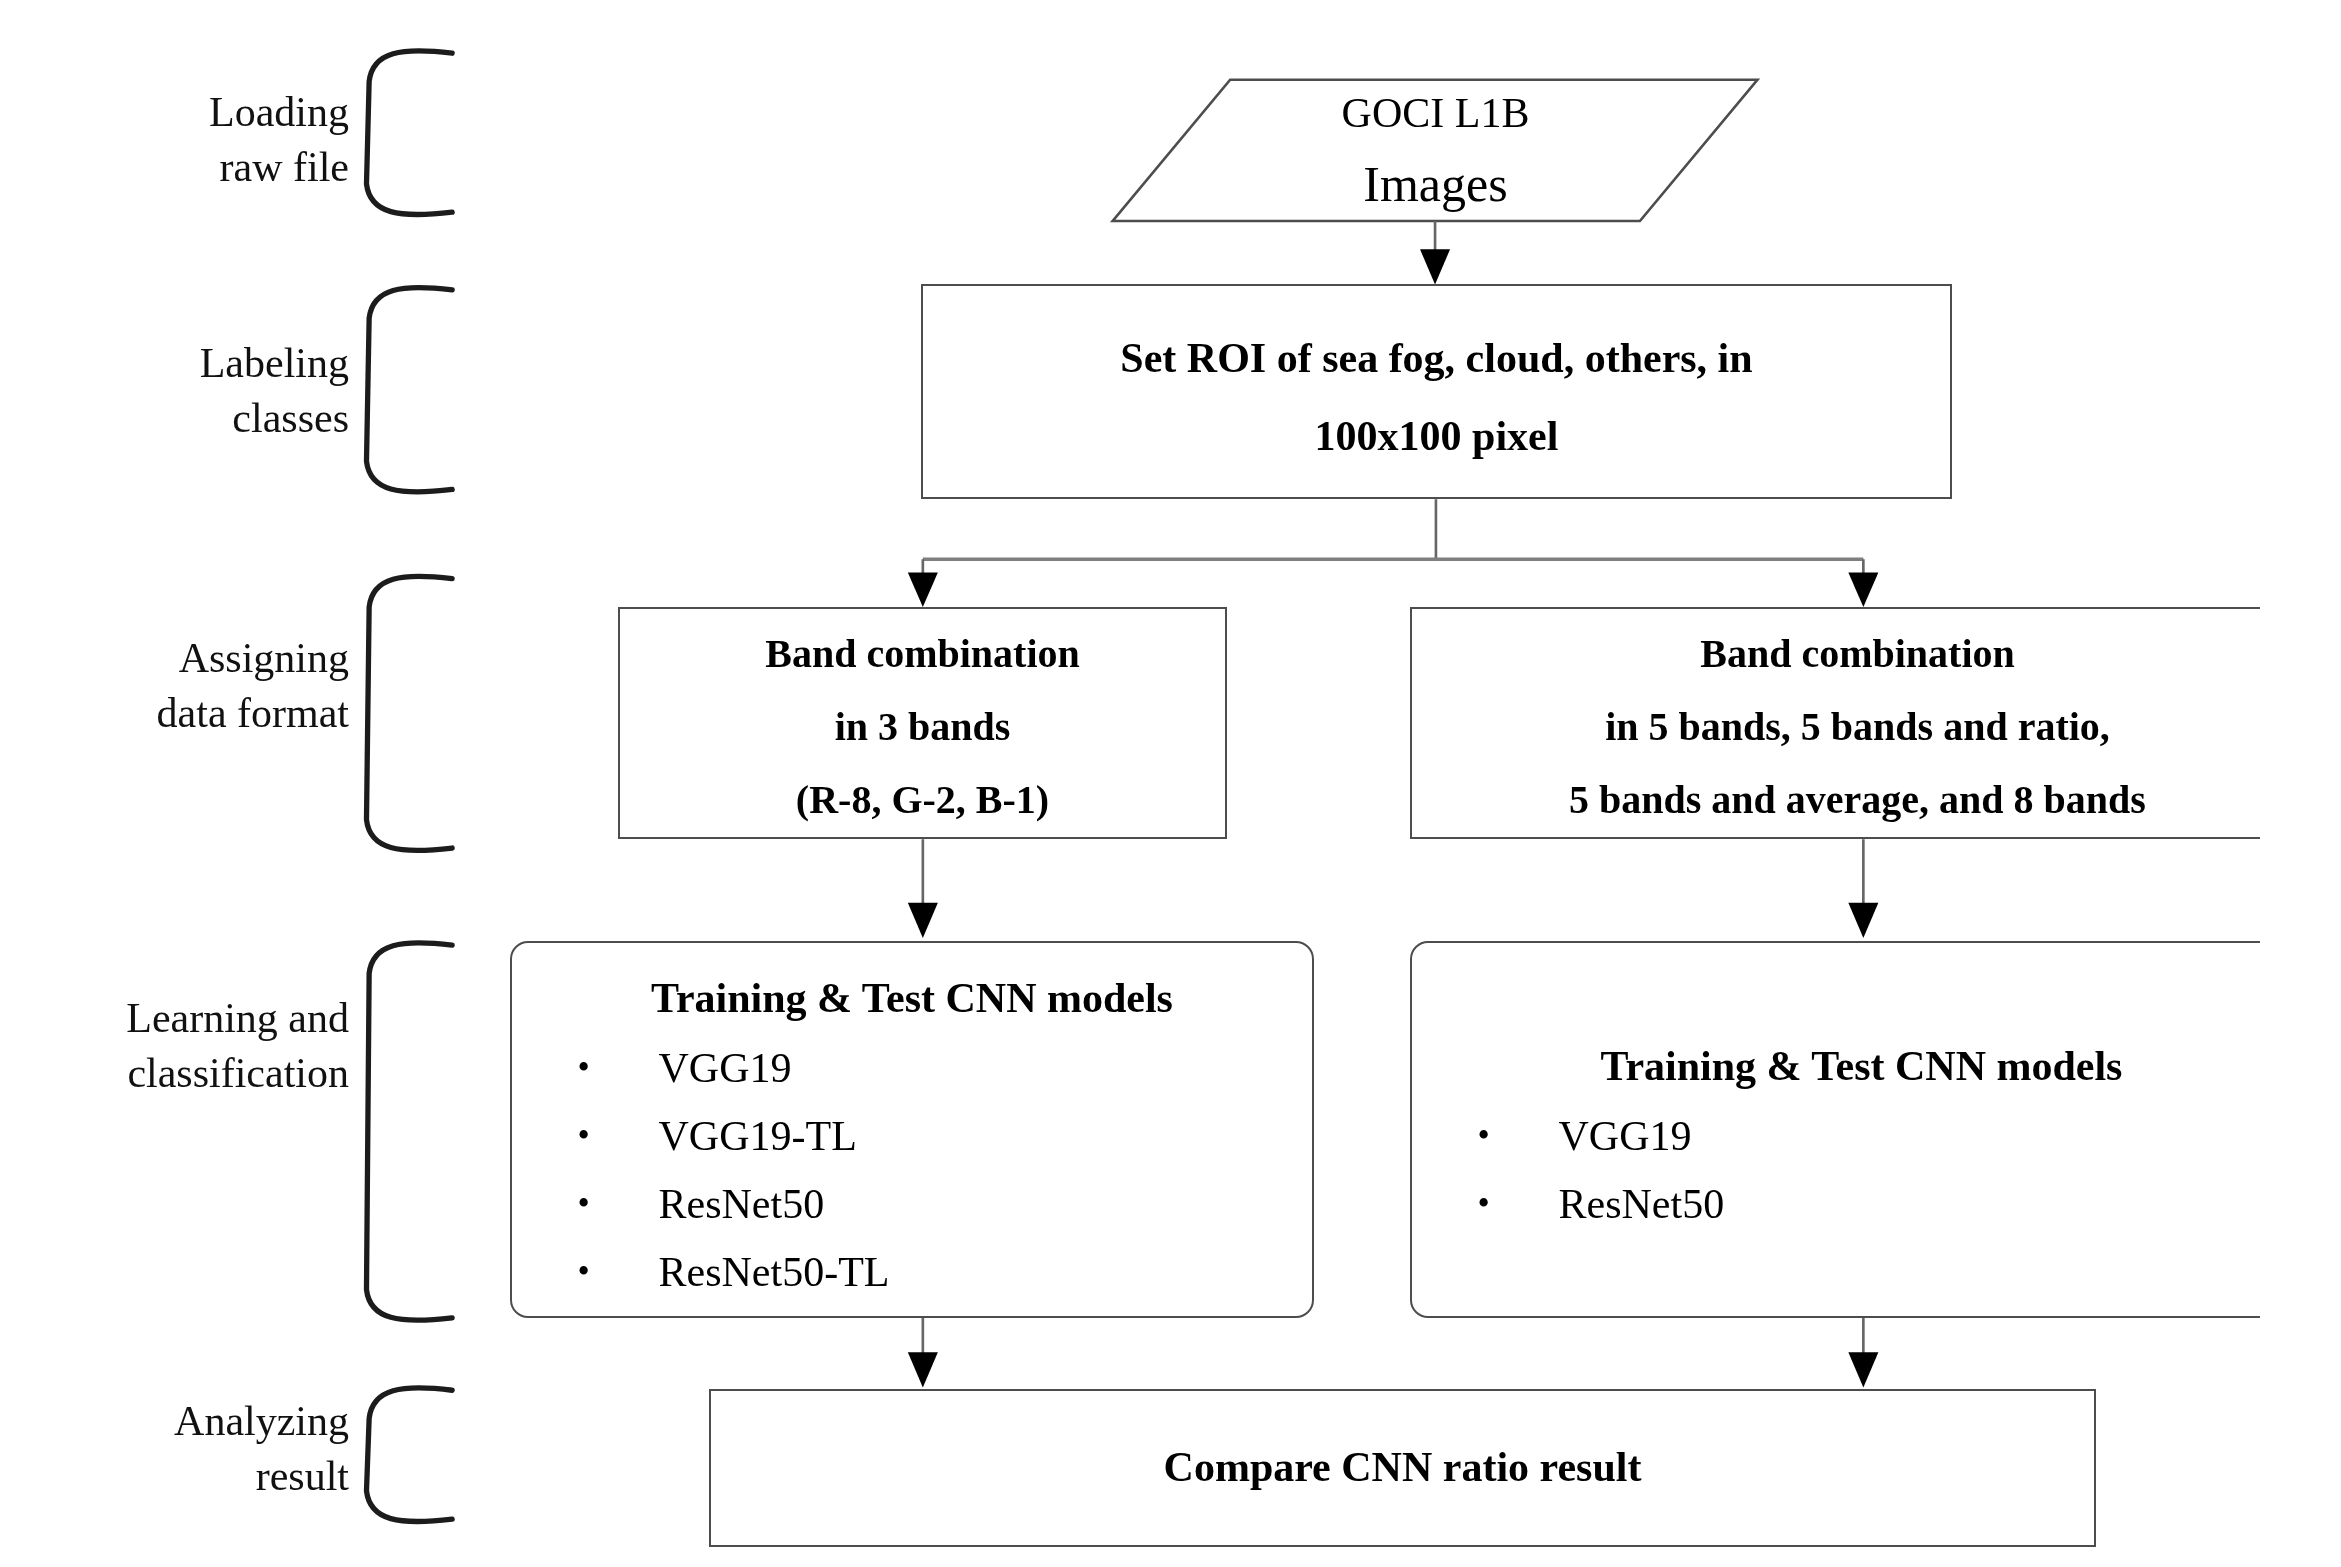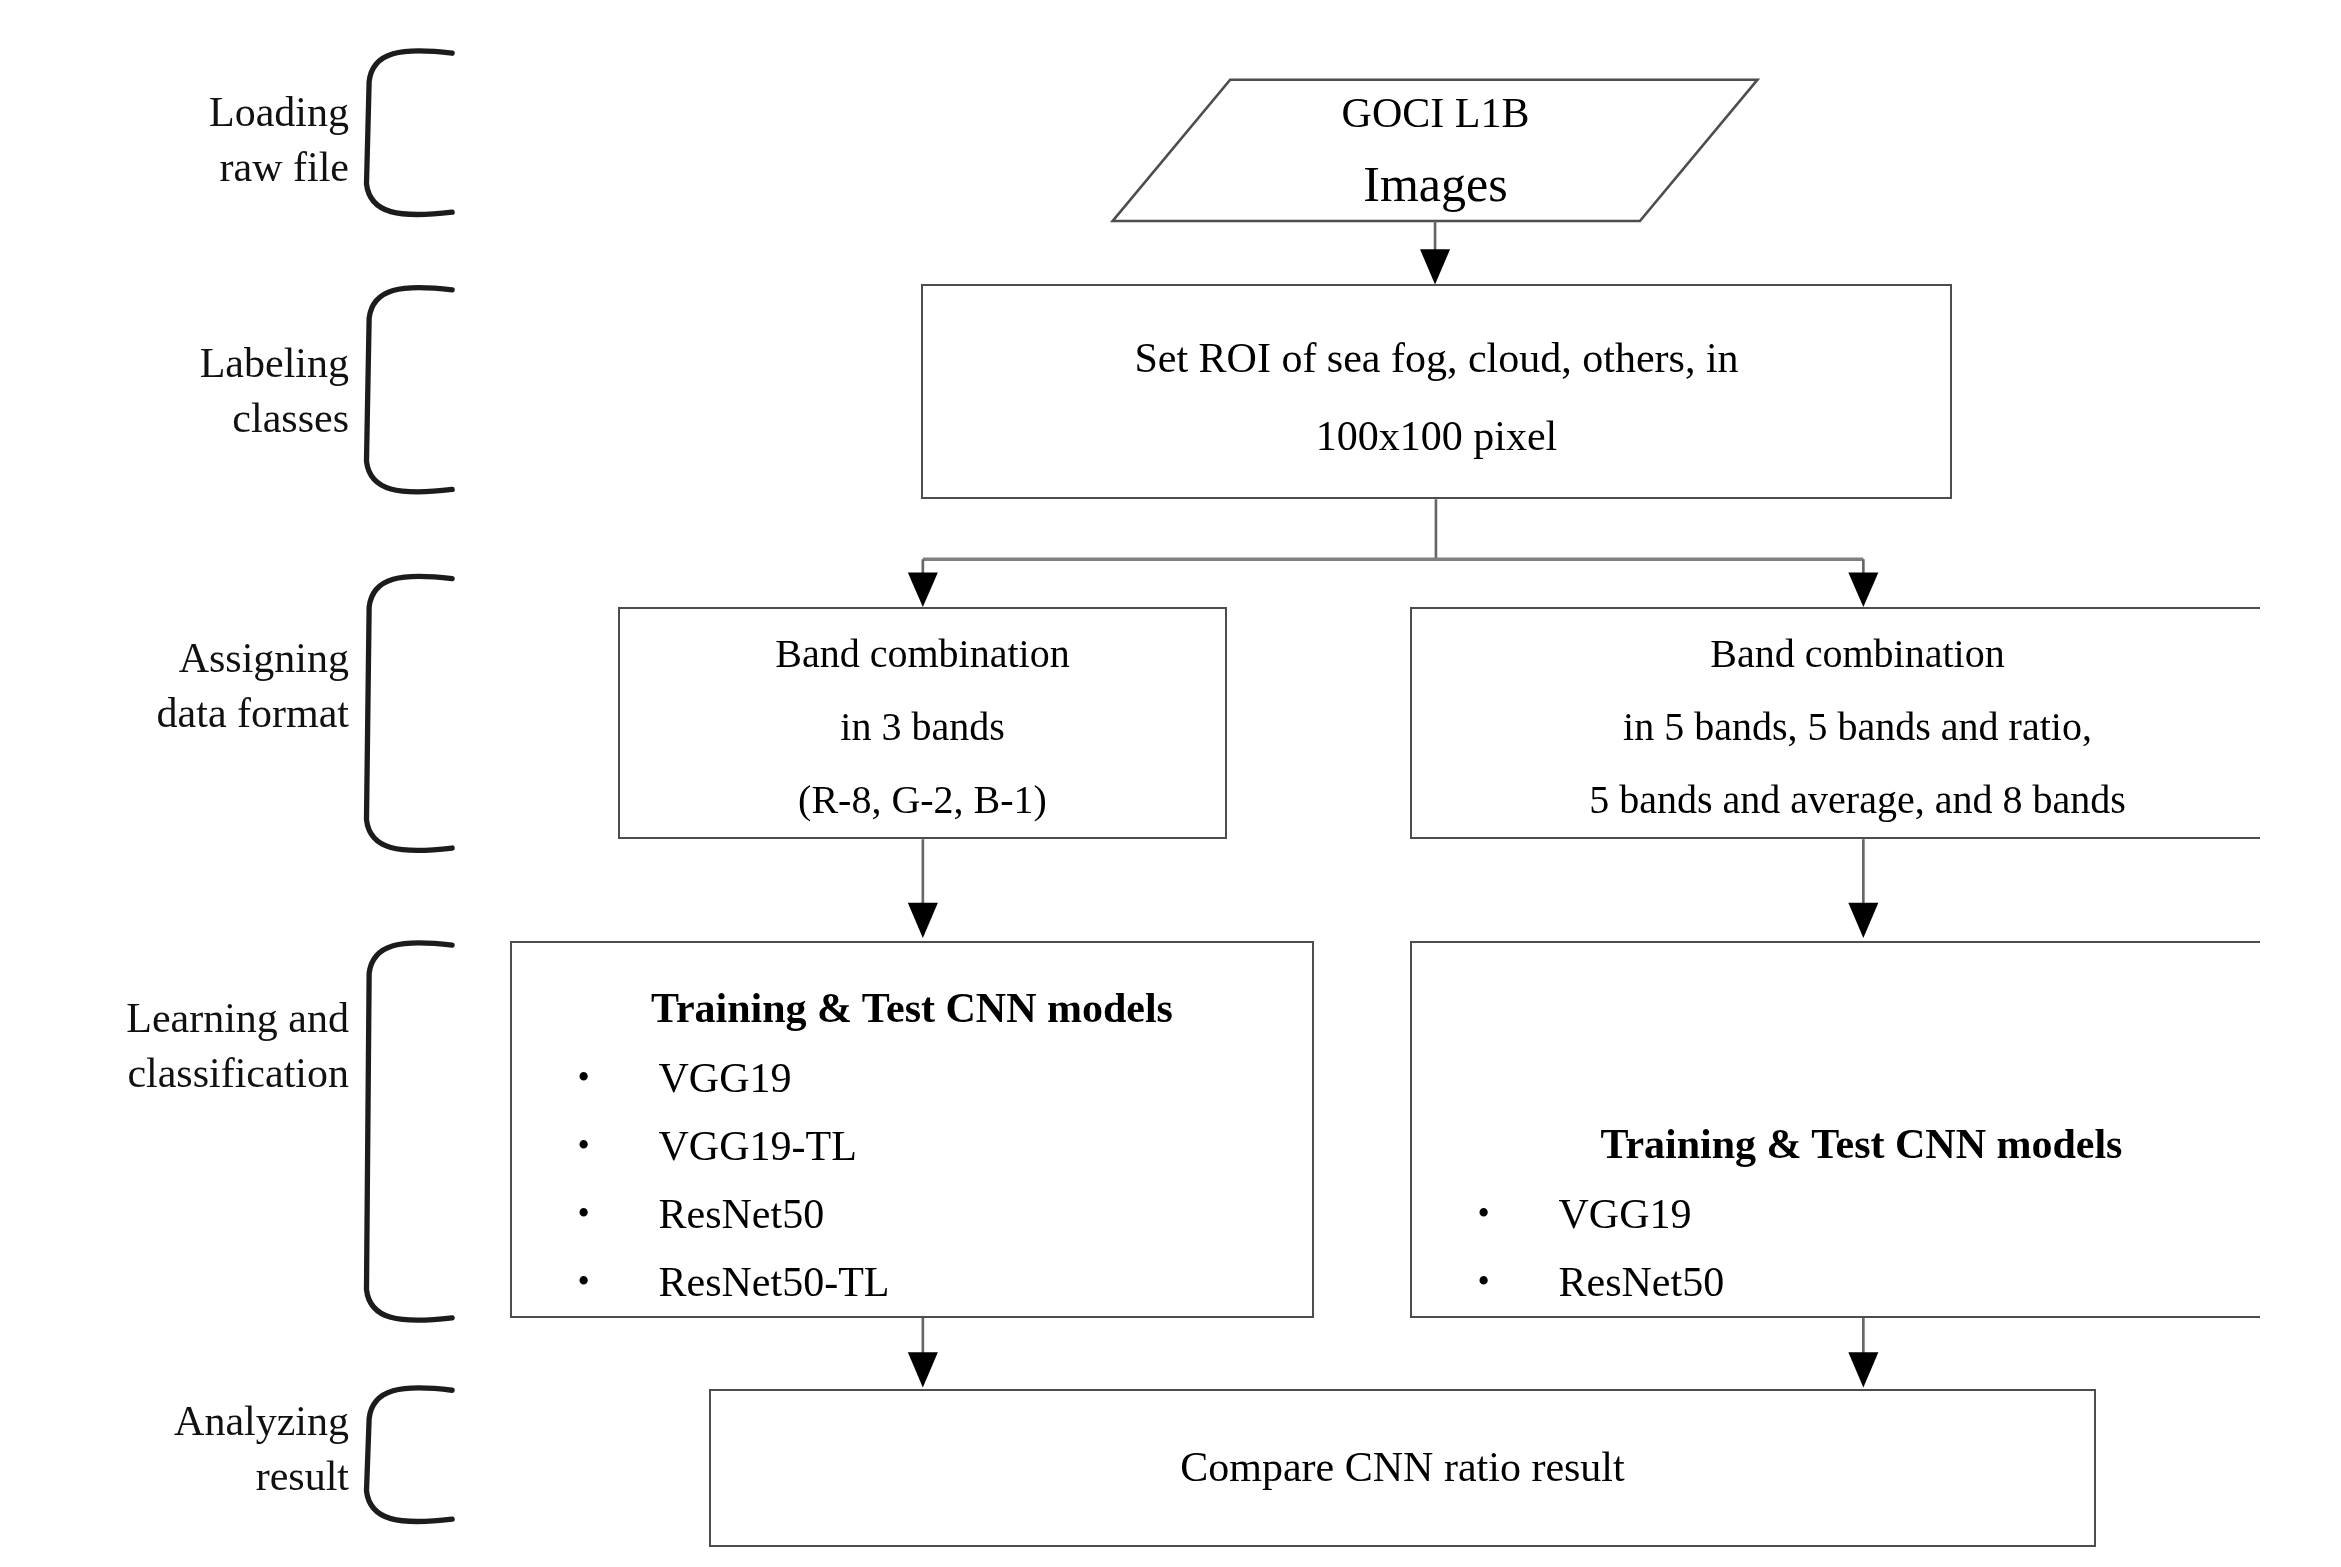--- a/index.html
+++ b/index.html
@@ -35,43 +35,45 @@
     border: 2.6px solid #4d4d4d;
     box-sizing: border-box;
     display: flex;
     flex-direction: column;
     align-items: center;
     justify-content: center;
     text-align: center;
   }
   .node .ln {
     display: block;
+    font-weight: bold;
   }
   .roi-box .ln, .compare-box .ln, .para-text .ln {
     font-size: 42px;
     line-height: 1.85;
   }
   .band-box .ln {
     font-size: 40px;
     line-height: 1.82;
   }
   .para-text {
     position: absolute;
     display: flex;
     flex-direction: column;
     align-items: center;
     justify-content: space-between;
     text-align: center;
   }
   .para-text .ln { line-height: 1.55; }
   .cnn-box {
-    justify-content: flex-end;
+    justify-content: center;
     align-items: stretch;
     text-align: left;
     padding: 16px 26.5px 0 26.5px;
+    border-radius: 18px;
   }
   .cnn-title {
     font-size: 42px;
     font-weight: bold;
     text-align: center;
     height: 57px;
     line-height: 57px;
   }
   .cnn-list {
     list-style: none;

